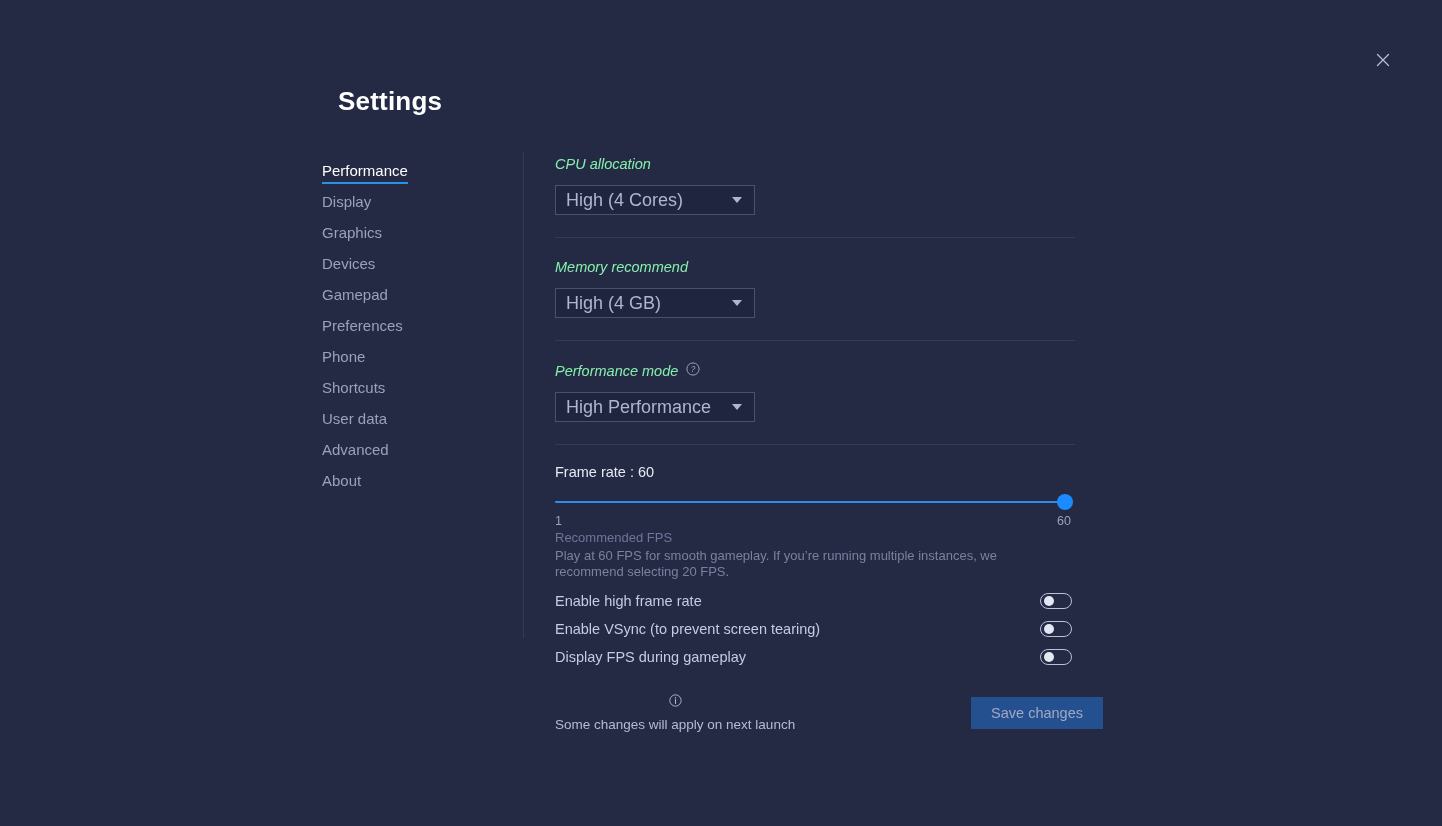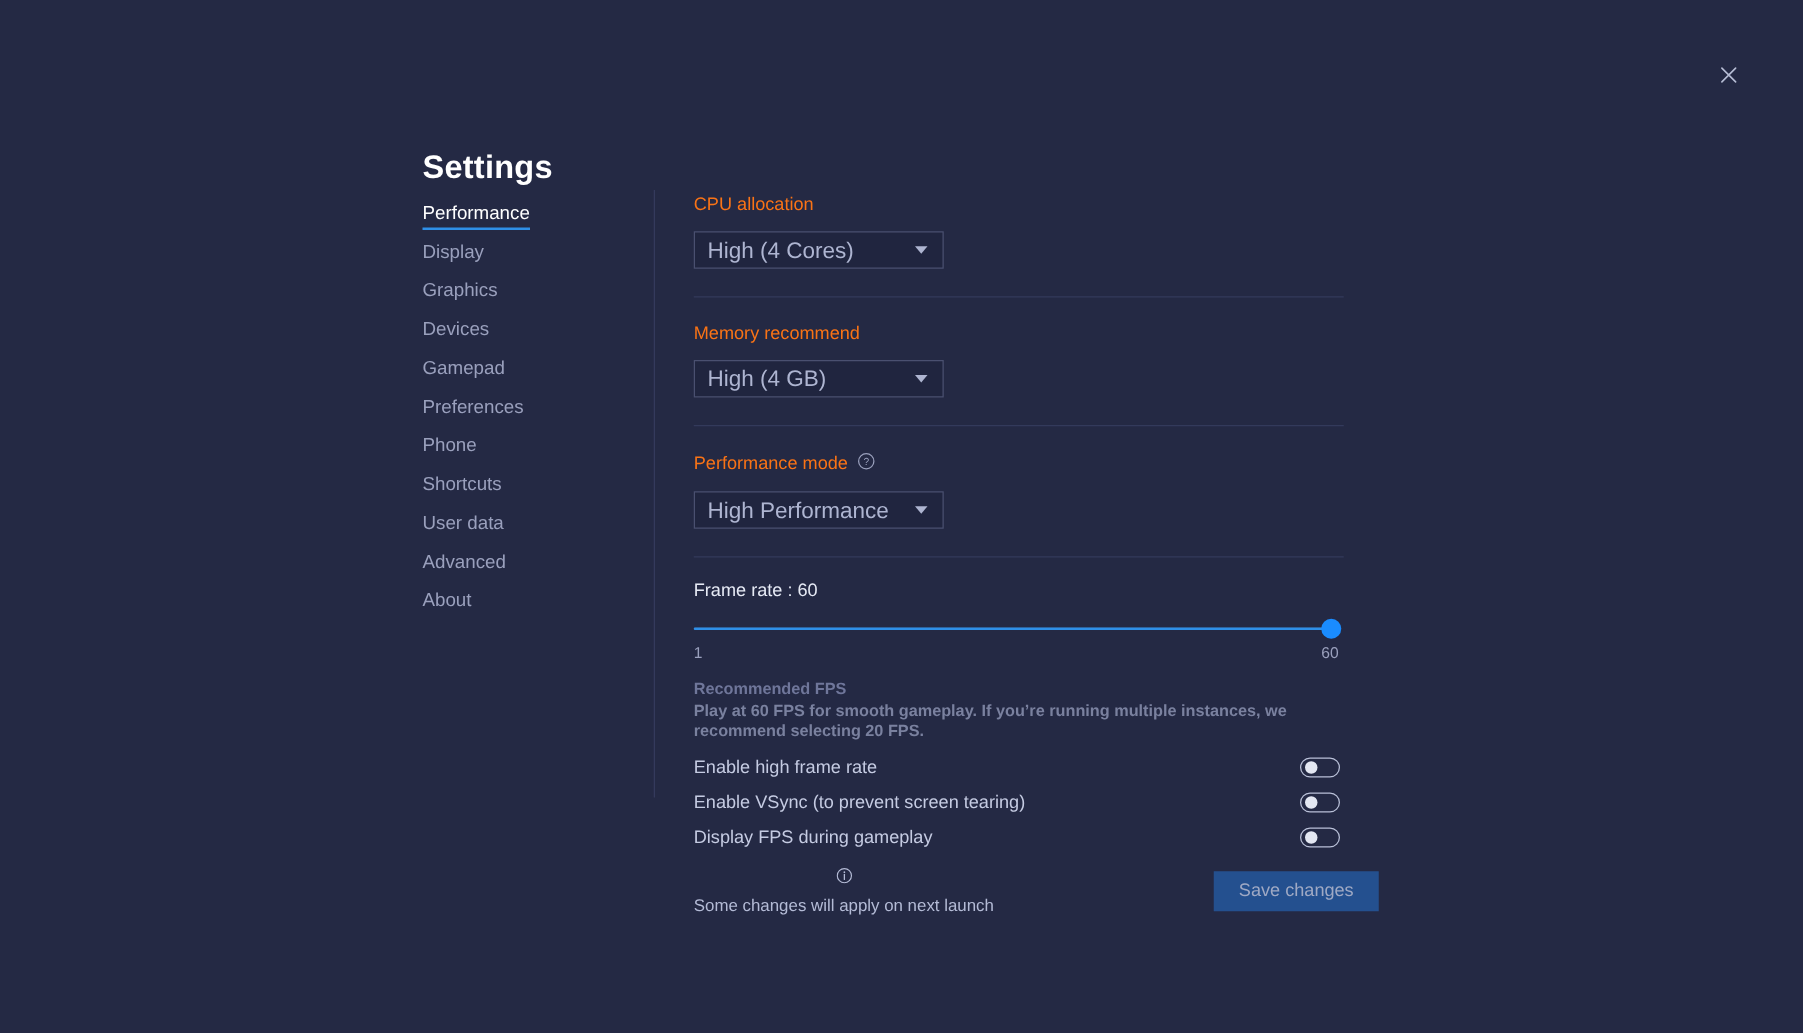--- a/index.html
+++ b/index.html
@@ -30,31 +30,31 @@
     align-items: center;
     justify-content: center;
     cursor: pointer;
   }
   .close-btn svg { display: block; }
 
   
   .page-title {
     position: absolute;
     left: 338px;
-    top: 118px;
+    top: 86px;
     font-size: 26px;
     font-weight: bold;
     color: #ffffff;
     letter-spacing: 0.2px;
   }
 
   
   .sidebar {
     position: absolute;
-    left: 338px;
+    left: 322px;
     top: 160px;
     width: 170px;
   }
   .nav-item {
     position: relative;
     font-size: 15px;
     color: #9aa0bd;
     height: 31px;
     line-height: 22px;
     cursor: pointer;
@@ -83,25 +83,26 @@
   
   .panel {
     position: absolute;
     left: 555px;
     top: 156px;
     width: 520px;
   }
 
   .section-label {
     font-size: 14.5px;
-    color: #f97316;
+    color: #86efac;
     margin-bottom: 13px;
     display: flex;
     align-items: center;
     gap: 8px;
+    font-style: italic;
   }
 
   .help-icon { display: block; }
 
   .dropdown {
     position: relative;
     width: 200px;
     height: 30px;
     background: #20253f;
     border: 1px solid #4a5070;
@@ -184,21 +185,21 @@
   }
   .slider-min, .slider-max {
     position: absolute;
     font-size: 12.5px;
     color: #9aa0bd;
   }
   .slider-min { left: 0; }
   .slider-max { right: 0; }
 
   
-  .hint-block { margin-top: 12px; width: 505px; font-weight: bold; }
+  .hint-block { width: 505px; }
   .hint-title {
     font-size: 13px;
     color: #6f769a;
     margin-bottom: 3px;
   }
   .hint-body {
     font-size: 13px;
     color: #7a819f;
     line-height: 15.5px;
   }

